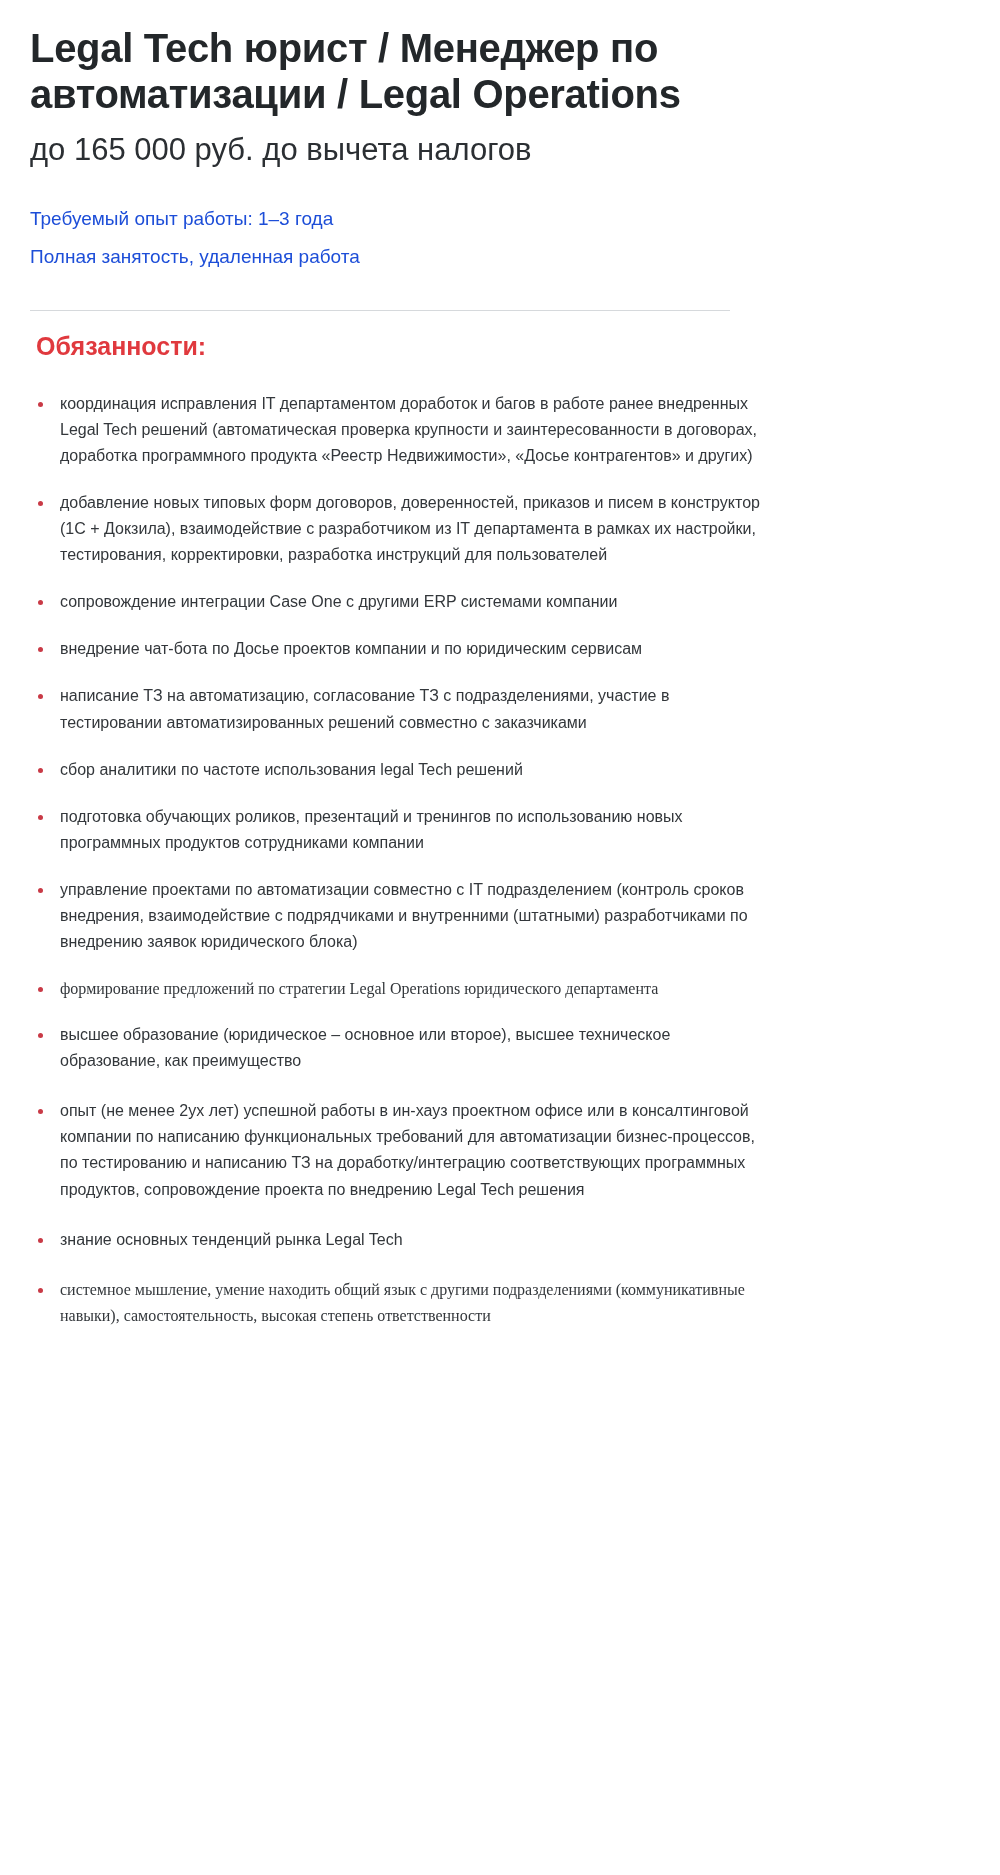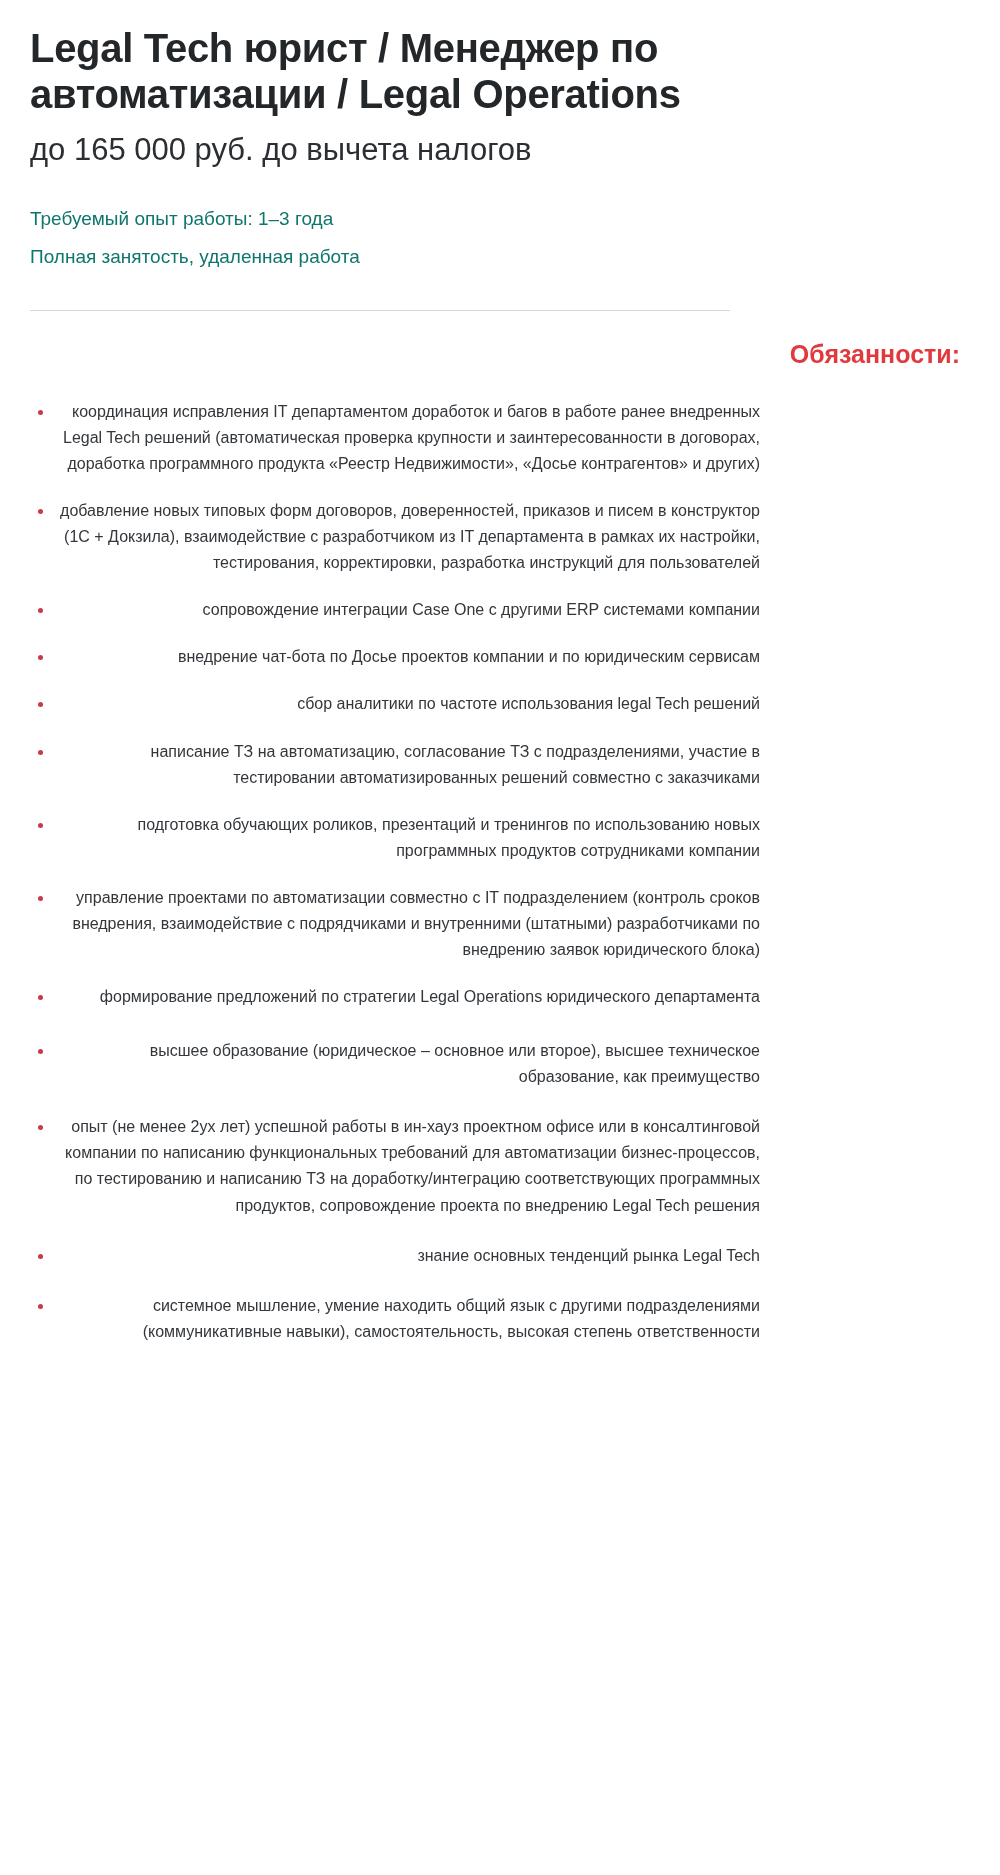--- a/index.html
+++ b/index.html
@@ -37,36 +37,35 @@
     font-weight: 400;
     color: #2b2f33;
     margin: 14px 0 0 0;
   }
   .meta-block {
     margin-top: 34px;
   }
   .meta-line {
     font-size: 19px;
     line-height: 1.55;
-    color: #0f766e;
+    color: #1d4ed8;
     margin: 0 0 9px 0;
   }
   .meta-line:last-child { margin-bottom: 8px; }
 
   .divider {
     margin: 38px 0 0 0;
     border: 0;
     border-top: 1px solid #d6d9dc;
     width: 700px;
   }
 
   
   .section {
-    margin-top: 28px;
-    text-align: right;
+    margin-top: 20px;
   }
   .section-heading {
     font-size: 25px;
     line-height: 1.2;
     font-weight: 700;
     color: #e0393e;
     margin: 0 0 30px 6px;
   }
   .bullet-list {
     list-style: none;
@@ -75,21 +74,21 @@
   }
   .bullet-item {
     position: relative;
     padding-left: 30px;
     margin-bottom: 21px;
     font-size: 16px;
     line-height: 1.63;
     color: #33373b;
     max-width: 700px;
   }
-  .bullet-item:last-child { margin-bottom: 0; }
+  .bullet-item:last-child { margin-bottom: 0; font-family: Liberation Serif, serif; }
   .bullet-dot {
     position: absolute;
     left: 8px;
     top: 11px;
     width: 5px;
     height: 5px;
     border-radius: 50%;
     background: #c93a46;
   }
   .bullet-text {
@@ -130,25 +129,25 @@
           <li class="bullet-item">
             <span class="bullet-dot"></span>
             <span class="bullet-text">сопровождение интеграции Case One с другими ERP системами компании</span>
           </li>
           <li class="bullet-item">
             <span class="bullet-dot"></span>
             <span class="bullet-text">внедрение чат-бота по Досье проектов компании и по юридическим сервисам</span>
           </li>
           <li class="bullet-item">
             <span class="bullet-dot"></span>
-            <span class="bullet-text">сбор аналитики по частоте использования legal Tech решений</span>
+            <span class="bullet-text">написание ТЗ на автоматизацию, согласование ТЗ с подразделениями, участие в тестировании автоматизированных решений совместно с заказчиками</span>
           </li>
           <li class="bullet-item">
             <span class="bullet-dot"></span>
-            <span class="bullet-text">написание ТЗ на автоматизацию, согласование ТЗ с подразделениями, участие в тестировании автоматизированных решений совместно с заказчиками</span>
+            <span class="bullet-text">сбор аналитики по частоте использования legal Tech решений</span>
           </li>
           <li class="bullet-item">
             <span class="bullet-dot"></span>
             <span class="bullet-text">подготовка обучающих роликов, презентаций и тренингов по использованию новых программных продуктов сотрудниками компании</span>
           </li>
           <li class="bullet-item">
             <span class="bullet-dot"></span>
             <span class="bullet-text">управление проектами по автоматизации совместно с IT подразделением (контроль сроков внедрения, взаимодействие с подрядчиками и внутренними (штатными) разработчиками по внедрению заявок юридического блока)</span>
           </li>
           <li class="bullet-item">

